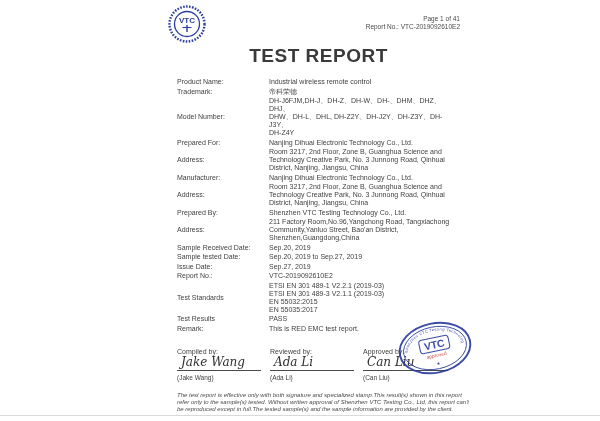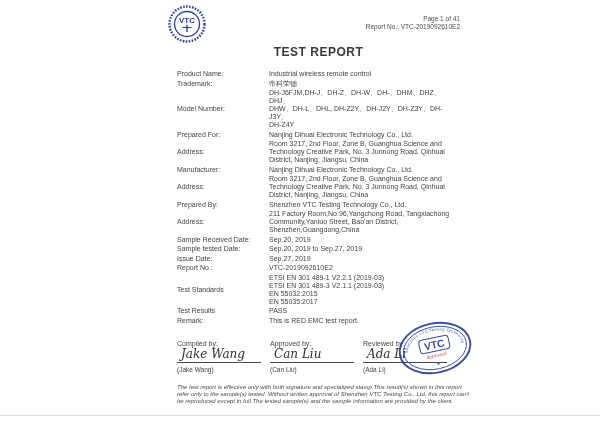--- a/index.html
+++ b/index.html
@@ -8,21 +8,21 @@
     background:#ffffff;
     font-family:"Liberation Sans", sans-serif;
     color:#3f3f3f;
   }
   .doc{position:absolute;left:177px;top:0;width:283px;}
   
   .hdr-right{position:absolute;top:15px;right:0;text-align:right;font-size:6.5px;line-height:8px;color:#4a4a4a;}
   
   .logo{position:absolute;left:-10px;top:4px;width:40px;height:40px;}
   
-  .title{margin:0;padding-top:45px;text-align:center;font-size:12px;font-weight:bold;letter-spacing:0.5px;color:#3a3a3a;}
+  .title{margin:0;padding-top:45px;text-align:center;font-size:19px;font-weight:bold;letter-spacing:0.5px;color:#3a3a3a;}
   
   .fields{margin-top:11px;}
   .frow{display:flex;align-items:center;margin-bottom:1.5px;}
   .flabel{width:92px;flex:0 0 92px;font-size:7px;line-height:8px;}
   .fvalue{width:191px;flex:1;font-size:7px;line-height:8px;white-space:pre-line;}
   
   .sigs{display:flex;margin-top:14px;}
   .sigcol{width:93px;flex:0 0 93px;}
   .sigrole{font-size:7px;line-height:9px;}
   .sigscript{font-family:"DejaVu Serif", serif;font-style:italic;font-size:12px;line-height:13px;height:14px;color:#2f2f2f;padding-left:4px;border-bottom:1px solid #4a4a4a;width:80px;}
@@ -133,28 +133,28 @@
       </div>
   </div>
 
   <div class="sigs">
     <div class="sigcol">
       <div class="sigrole">Compiled by:</div>
       <div class="sigscript">Jake Wang</div>
       <div class="signame">(Jake Wang)</div>
     </div>
     <div class="sigcol">
+      <div class="sigrole">Reviewed by:</div>
+      <div class="sigscript">Ada Li</div>
+      <div class="signame">(Ada Li)</div>
+    </div>
+    <div class="sigcol">
       <div class="sigrole">Approved by:</div>
       <div class="sigscript">Can Liu</div>
       <div class="signame">(Can Liu)</div>
-    </div>
-    <div class="sigcol">
-      <div class="sigrole">Reviewed by:</div>
-      <div class="sigscript">Ada Li</div>
-      <div class="signame">(Ada Li)</div>
     </div>
   </div>
 
   <div class="footer">The test report is effective only with both signature and specialized stamp.This result(s) shown in this report
 refer only to the sample(s) tested. Without written approval of Shenzhen VTC Testing Co., Ltd, this report can't
 be reproduced except in full.The tested sample(s) and the sample information are provided by the client.</div>
 
 </div>
 
 <div class="stamp">

